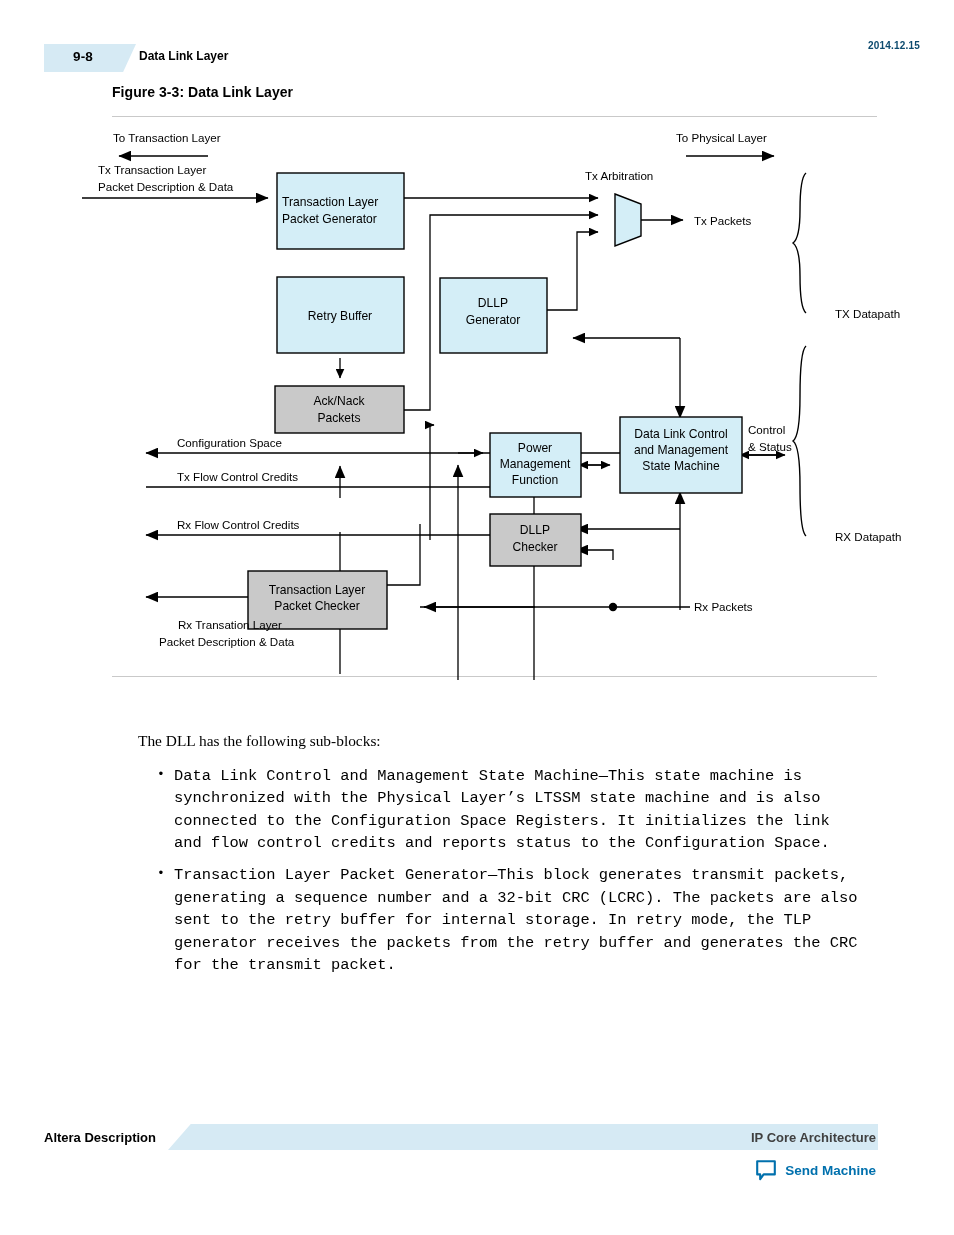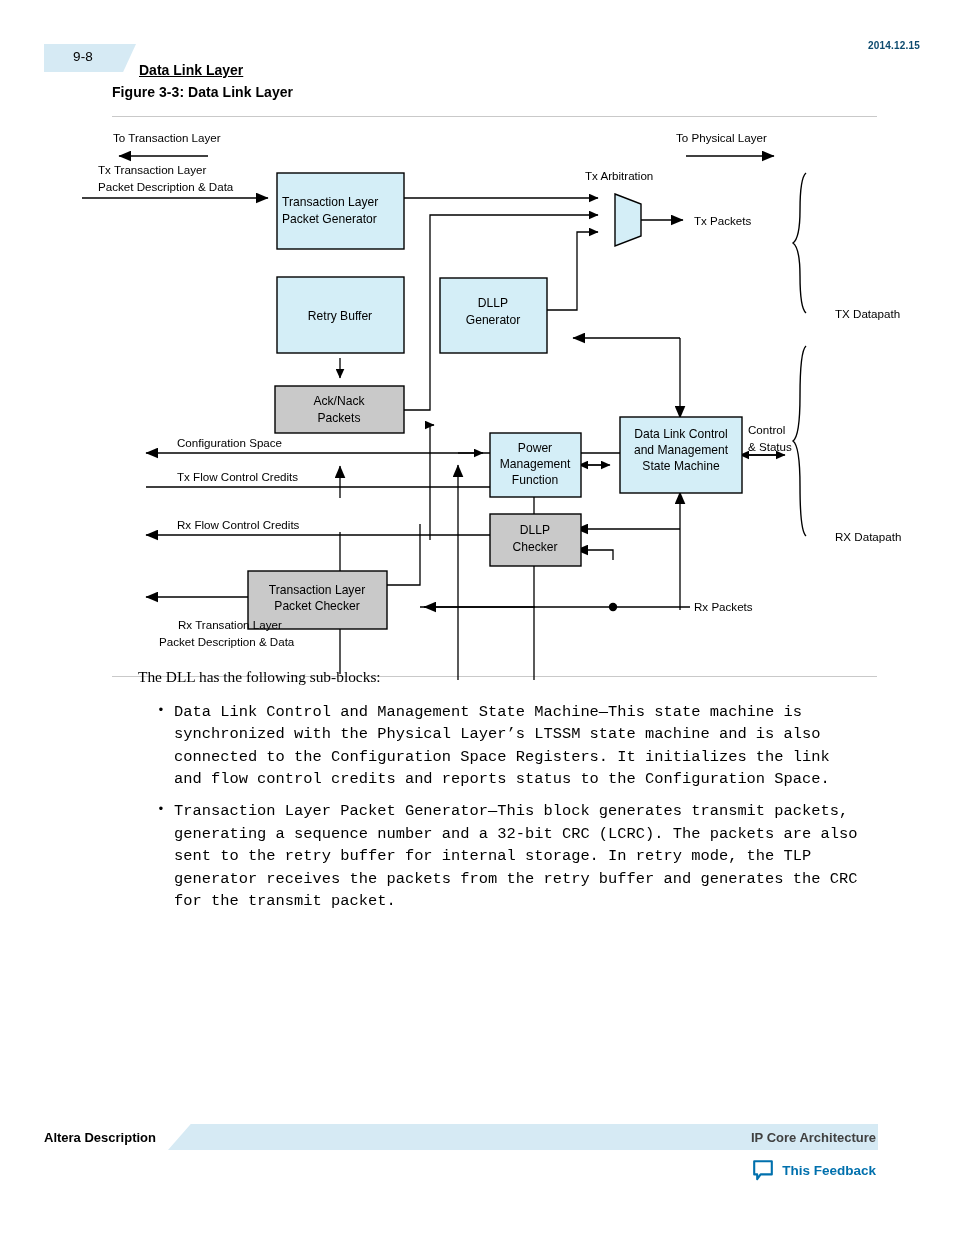--- a/index.html
+++ b/index.html
@@ -28,29 +28,29 @@
     width: 92px; height: 28px;
     background: #d6eaf4;
     
     clip-path: polygon(0 0, 100% 0, 86% 100%, 0 100%);
   }
   #page-number {
     position: absolute;
     left: 44px; top: 44px;
     width: 78px; height: 24px;
     display: flex; align-items: center; justify-content: center;
-    font-size: 13.5px; font-weight: normal;
+    font-size: 13.5px; font-weight: bold;
     letter-spacing: 0.1px;
   }
   #header-chapter {
     position: absolute;
-    left: 139px; top: 56px;
+    left: 139px; top: 42px;
     height: 28px;
     display: flex; align-items: center;
-    font-size: 14px; font-weight: bold; text-decoration: underline;
+    font-size: 12px; font-weight: bold;
   }
   #header-date {
     position: absolute;
     right: 34px; top: 40px;
     font-size: 10px; font-weight: bold;
     color: #0c4a6e;
     letter-spacing: 0.2px;
   }
 
   
@@ -75,21 +75,21 @@
   #figure-canvas {
     position: absolute;
     left: 0px; top: 110px;
     width: 954px; height: 570px;
   }
   #figure-canvas svg { display:block; }
 
   
   #body-content {
     position: absolute;
-    left: 138px; top: 666px;
+    left: 138px; top: 730px;
     width: 740px;
     font-family: "Liberation Serif", serif;
     font-size: 15.4px;
     line-height: 22.6px;
     color: #000;
   }
   #body-intro { margin: 0 0 9px 0; }
   .bullet-list { margin: 12px; padding: 0; list-style: none; font-family: Liberation Mono, monospace; }
   .bullet-item {
     position: relative;
@@ -314,14 +314,14 @@
 
 <div id="footer-bar"></div>
 <div id="footer-company">Altera Description</div>
 <a id="footer-doc-link" href="#">IP Core Architecture</a>
 <a id="send-feedback" href="#">
   <span id="send-feedback-icon">
     <svg width="22" height="22" viewBox="0 0 22 22" xmlns="http://www.w3.org/2000/svg">
       <path d="M2.2,2.2 H19.8 V15.4 H8.6 L5.2,20.2 V15.4 H2.2 Z" fill="#ffffff" stroke="#0070ad" stroke-width="2.1" stroke-linejoin="round"></path>
     </svg>
   </span>
-  <span id="send-feedback-label">This Feedback</span>
+  <span id="send-feedback-label">Send Machine</span>
 </a>
 
 </body></html>

